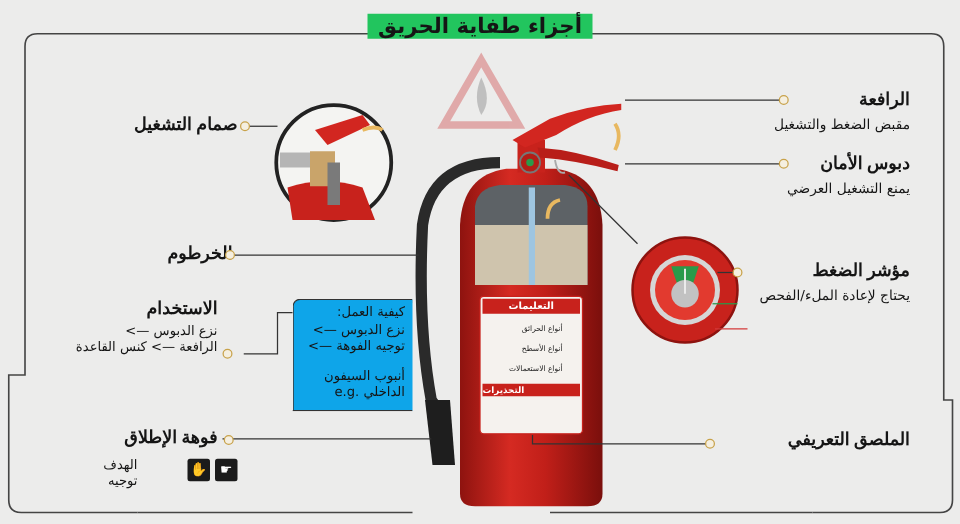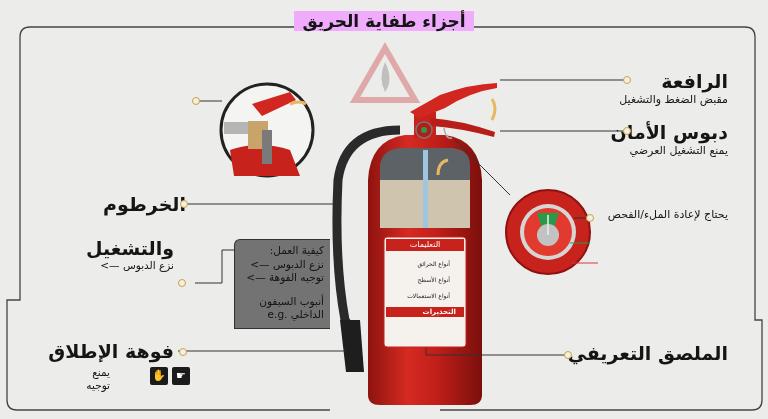--- a/index.html
+++ b/index.html
@@ -1,25 +1,25 @@
 <!DOCTYPE html>
 <html><head>
 <meta charset="utf-8">
 <style>
   html, body { margin:0; padding:0; }
   body { width:768px; height:419px; background:#ececeb; position:relative; overflow:hidden; font-family:"DejaVu Sans", sans-serif; color:#151515; }
   .abs { position:absolute; }
   svg.art { position:absolute; left:0; top:0; }
   .title { position:absolute; top:11px; left:0; width:768px; text-align:center; direction:rtl; font-weight:bold; font-size:17px; }
-  .title span { background:#f0abfc; padding:0 8px; }
+  .title span { background:#22c55e; padding:0 8px; }
   .lbl { position:absolute; direction:rtl; text-align:right; }
-  .h { font-weight:bold; font-size:19px; line-height:22px; white-space:nowrap; }
+  .h { font-weight:bold; font-size:14px; line-height:22px; white-space:nowrap;font-family:Liberation Serif, serif; }
   .s { font-size:11px; line-height:15px; white-space:nowrap; }
   .s2 { font-size:10.5px; line-height:13px; white-space:nowrap; }
-  .note { position:absolute; left:234px; top:239px; width:96px; height:90px; border:1px solid #333; border-right:none; border-radius:6px 0 0 0; direction:rtl; text-align:right; font-size:10.5px; line-height:13.5px; padding:4px 6px 16px 0; box-sizing:border-box; background:#737373; }
+  .note { position:absolute; left:234px; top:239px; width:96px; height:90px; border:1px solid #333; border-right:none; border-radius:6px 0 0 0; direction:rtl; text-align:right; font-size:10.5px; line-height:13.5px; padding:4px 6px 16px 0; box-sizing:border-box; background:#0ea5e9; }
   .note-inner { position:absolute; right:6px; top:4px; }
   .dot { position:absolute; width:6px; height:6px; border-radius:50%; border:1.5px solid #c8a24a; background:#f5efe0; }
   .nozzle-icons { position:absolute; left:150px; top:367px; display:flex; gap:4px; }
   .nz { width:18px; height:18px; background:#1b1b1b; border-radius:2px; color:#fff; font-size:11px; text-align:center; line-height:18px; }
 </style>
 </head>
 <body>
 
 <svg class="art" width="768" height="419" viewBox="0 0 768 419">
 
@@ -90,20 +90,21 @@
     <path d="M178 351 H345"></path>
     <path d="M566 355 H426 V348"></path>
   </g>
   <path d="M590 243 H570" stroke="#2a9a4a" stroke-width="1"></path>
   <path d="M598 263 H572" stroke="#d43a3a" stroke-width="1"></path>
 </svg>
 
 <div class="title"><span>أجزاء طفاية الحريق</span></div>
 
 <div class="lbl" style="right:578px; top:90px;">
+  <div class="h">صمام التشغيل</div>
 </div>
 <div class="dot" style="left:192px; top:97px;"></div>
 
 <div class="lbl" style="right:40px; top:70px;">
   <div class="h">الرافعة</div>
   <div class="s">مقبض الضغط والتشغيل</div>
 </div>
 <div class="dot" style="left:623px; top:76px;"></div>
 
 <div class="lbl" style="right:40px; top:121px;">
@@ -111,58 +112,60 @@
   <div class="s">يمنع التشغيل العرضي</div>
 </div>
 <div class="dot" style="left:623px; top:127px;"></div>
 
 <div class="lbl" style="right:582px; top:193px;">
   <div class="h">الخرطوم</div>
 </div>
 <div class="dot" style="left:180px; top:200px;"></div>
 
 <div class="lbl" style="right:40px; top:207px;">
+  <div class="h">مؤشر الضغط</div>
   <div class="s">يحتاج لإعادة الملء/الفحص</div>
 </div>
 <div class="dot" style="left:586px; top:214px;"></div>
 
 <div class="lbl" style="right:594px; top:237px;">
-  <div class="h">والتشغيل</div>
+  <div class="h">الاستخدام</div>
   <div class="s2">نزع الدبوس —&gt;</div>
+  <div class="s2">الرافعة —&gt; كنس القاعدة</div>
 </div>
 <div class="dot" style="left:178px; top:279px;"></div>
 
 <div class="note">
   <div class="note-inner">
     <div>كيفية العمل:</div>
     <div>نزع الدبوس —&gt;</div>
     <div>توجيه الفوهة —&gt;</div>
     <div style="height:10px;"></div>
     <div>أنبوب السيفون</div>
     <div>الداخلي .e.g</div>
   </div>
 </div>
 
 <div class="lbl" style="right:594px; top:340px;">
   <div class="h">فوهة الإطلاق</div>
 </div>
 <div class="lbl" style="right:658px; top:366px;">
-  <div class="s2">يمنع</div>
+  <div class="s2">الهدف</div>
   <div class="s2">توجيه</div>
 </div>
 <div class="nozzle-icons">
   <div class="nz">✋</div>
   <div class="nz">☛</div>
 </div>
 <div class="dot" style="left:179px; top:348px;"></div>
 
 <div class="lbl" style="right:40px; top:342px;">
   <div class="h">الملصق التعريفي</div>
 </div>
 <div class="dot" style="left:564px; top:351px;"></div>
 
-<div class="abs" style="left:386px; top:239px; width:78px; text-align:center; color:#fff; font-size:8px; line-height:12px; font-weight:normal; direction:rtl;">التعليمات</div>
+<div class="abs" style="left:386px; top:239px; width:78px; text-align:center; color:#fff; font-size:8px; line-height:12px; font-weight:bold; direction:rtl;">التعليمات</div>
 <div class="abs" style="left:398px; top:256px; width:52px; direction:rtl; text-align:right; font-size:6px; line-height:16px; color:#222;">
   <div>أنواع الحرائق</div>
   <div>أنواع الأسطح</div>
   <div>أنواع الاستعمالات</div>
 </div>
-<div class="abs" style="left:386px; top:307px; width:70px; text-align:right; color:#fff; font-size:7px; line-height:10px; font-weight:bold; direction:rtl;">التحذيرات</div>
+<div class="abs" style="left:386px; top:307px; width:56px; text-align:left; color:#fff; font-size:7px; line-height:10px; font-weight:bold; direction:rtl;">التحذيرات</div>
 
 </body></html>

